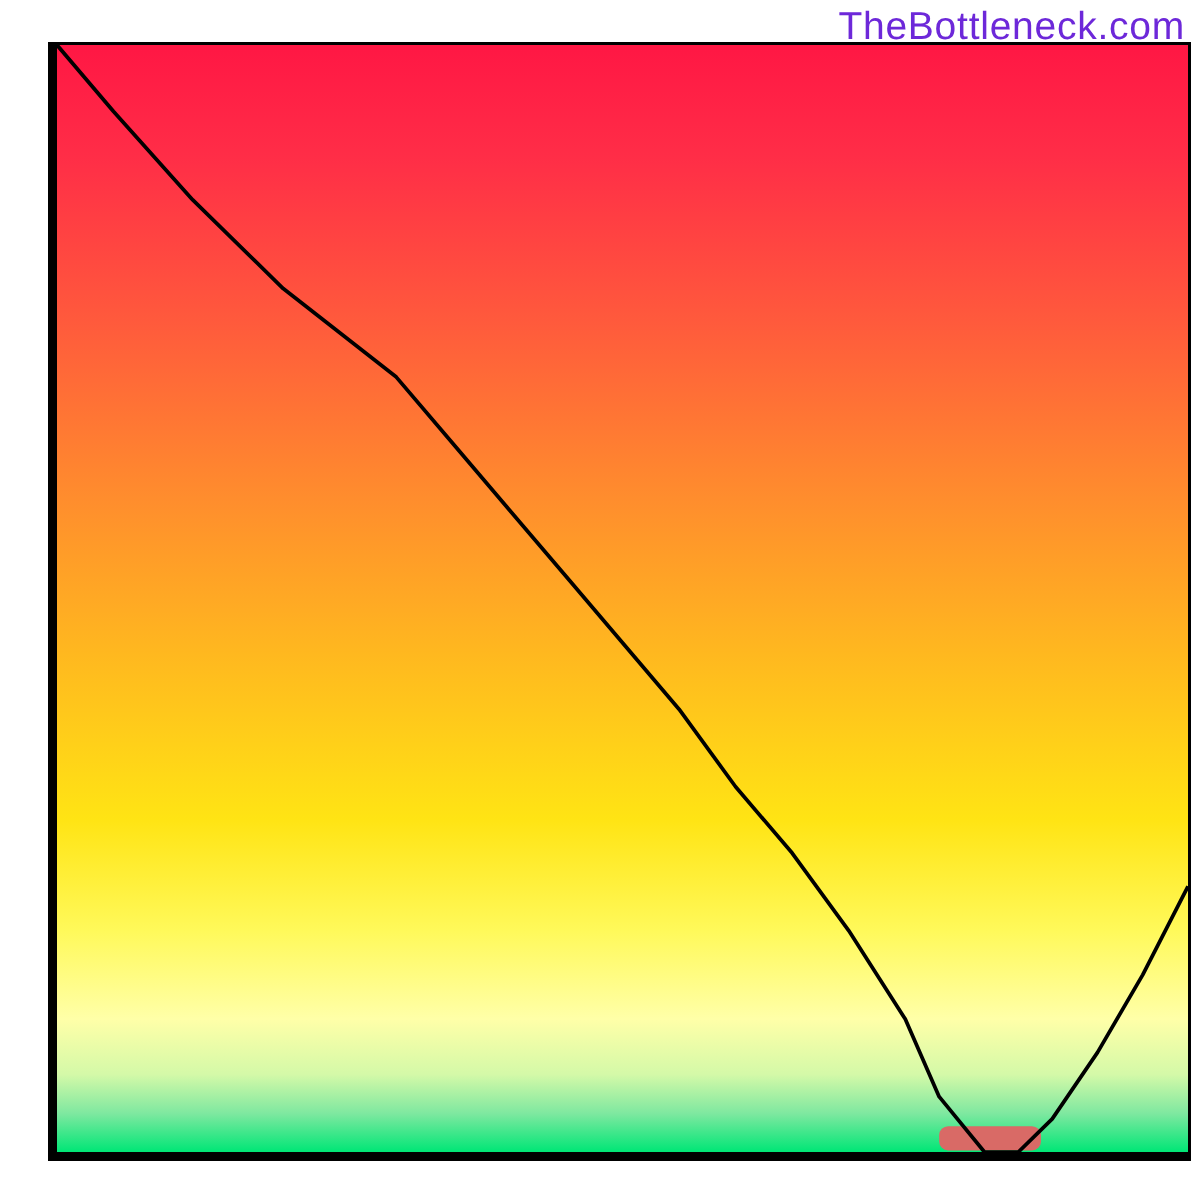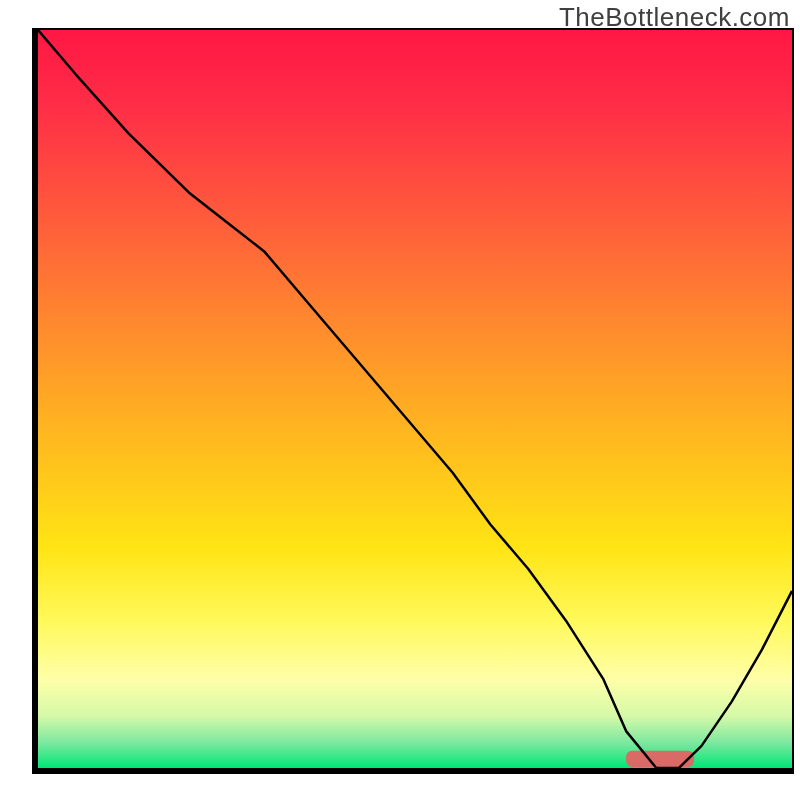--- a/index.html
+++ b/index.html
@@ -13,21 +13,21 @@
   }
   .container {
     position: relative;
     width: 800px;
     height: 800px;
   }
   .watermark {
     position: absolute;
     top: 2px;
     right: 10px;
-    color: #404040;
+    color: #6d28d9;
     font-size: 26px;
     font-weight: 500;
     letter-spacing: 0.5px;
     z-index: 10;
   }
   svg {
     display: block;
   }
 </style>
 </head>

